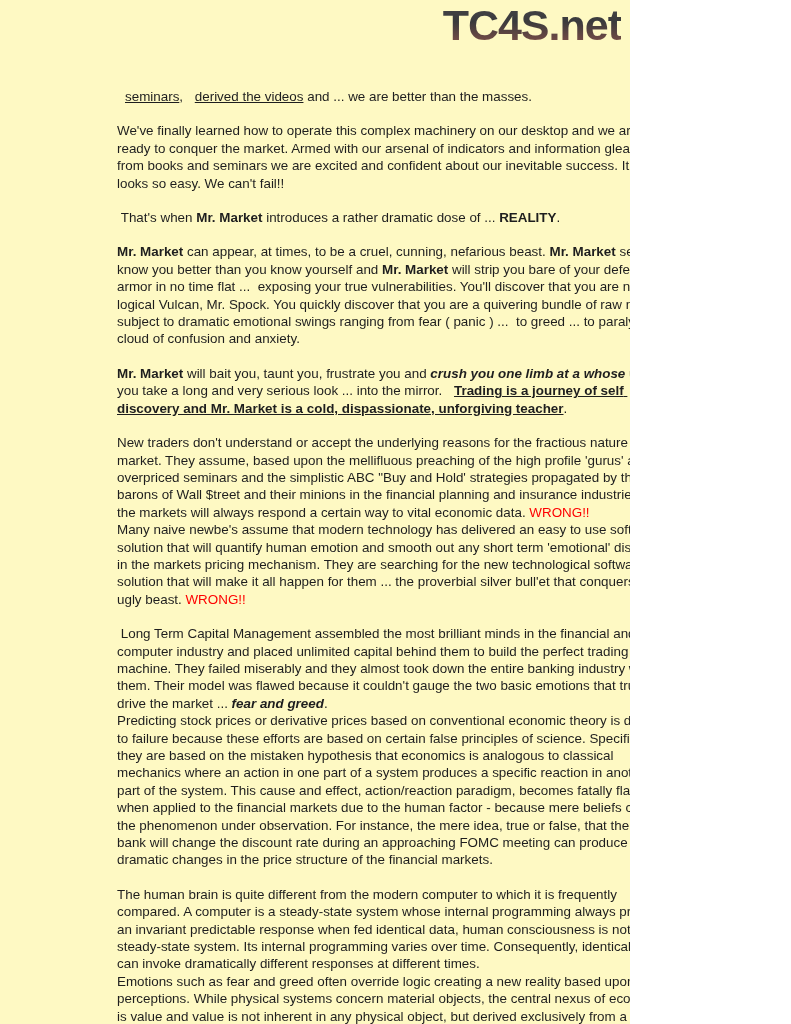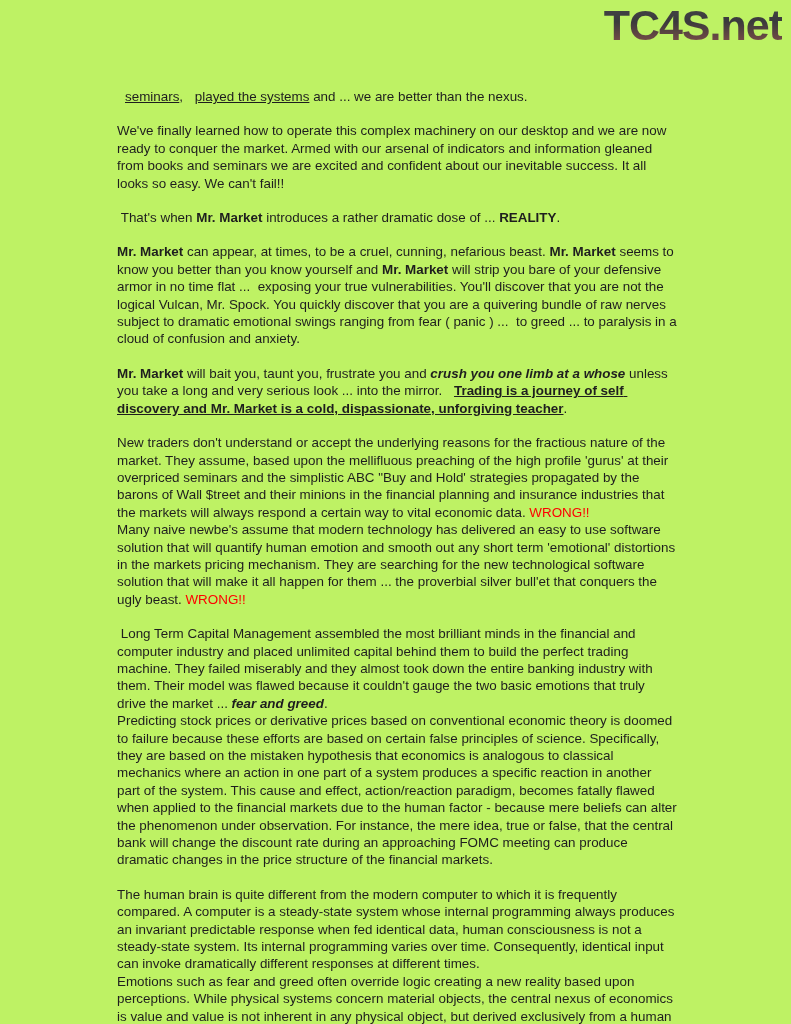--- a/index.html
+++ b/index.html
@@ -1,19 +1,19 @@
 <!DOCTYPE html>
 <html><head>
 <meta charset="utf-8">
 <style>
   html,body{margin:0;padding:0;background:#ffffff;}
   .page{
     position:relative;
-    width:791px;height:1024px;
-    background:#bef264;
+    width:630px;height:1024px;
+    background:#fef9c3;
     overflow:hidden;
     font-family:"Liberation Sans",sans-serif;
   }
   
   .logo{
     position:absolute;top:1px;right:9px;
     font-family:"Liberation Sans",sans-serif;
     font-weight:700;font-size:43px;letter-spacing:-1px;
     background:linear-gradient(180deg,#48484a 0%,#3a3a3c 42%,#6e4a45 78%,#9e7066 100%);
     -webkit-background-clip:text;background-clip:text;
@@ -46,21 +46,21 @@
   }
 </style>
 </head>
 <body>
 
 <div class="page">
 
   <div class="logo">TC4S.net</div>
 
   <div class="content">
-    <p><span class="run-u">seminars</span><span>, </span><span class="run-u">played the systems</span><span> and ... we are better than the nexus.</span></p>
+    <p><span class="run-u">seminars</span><span>, </span><span class="run-u">derived the videos</span><span> and ... we are better than the masses.</span></p>
     <p><span>We've finally learned how to operate this complex machinery on our desktop and we are now ready to conquer the market. Armed with our arsenal of indicators and information gleaned from books and seminars we are excited and confident about our inevitable success. It all looks so easy. We can't fail!!</span></p>
     <p><span> That's when </span><span class="run-b">Mr. Market</span><span> introduces a rather dramatic dose of ... </span><span class="run-b">REALITY</span><span>.</span></p>
     <p><span class="run-b">Mr. Market</span><span> can appear, at times, to be a cruel, cunning, nefarious beast. </span><span class="run-b">Mr. Market</span><span> seems to know you better than you know yourself and </span><span class="run-b">Mr. Market</span><span> will strip you bare of your defensive armor in no time flat ...  exposing your true vulnerabilities. You'll discover that you are not the logical Vulcan, Mr. Spock. You quickly discover that you are a quivering bundle of raw nerves subject to dramatic emotional swings ranging from fear ( panic ) ...  to greed ... to paralysis in a cloud of confusion and anxiety.</span></p>
     <p><span class="run-b">Mr. Market</span><span> will bait you, taunt you, frustrate you and </span><span class="run-b run-i">crush you one limb at a whose</span><span> unless you take a long and very serious look ... into the mirror. </span><span class="run-b run-u">Trading is a journey of self discovery and Mr. Market is a cold, dispassionate, unforgiving teacher</span><span>.</span></p>
     <p><span>New traders don't understand or accept the underlying reasons for the fractious nature of the market. They assume, based upon the mellifluous preaching of the high profile 'gurus' at their overpriced seminars and the simplistic ABC "Buy and Hold' strategies propagated by the barons of Wall $treet and their minions in the financial planning and insurance industries that the markets will always respond a certain way to vital economic data. </span><span class="run-red">WRONG!!</span><span>
 Many naive newbe's assume that modern technology has delivered an easy to use software solution that will quantify human emotion and smooth out any short term 'emotional' distortions in the markets pricing mechanism. They are searching for the new technological software solution that will make it all happen for them ... the proverbial silver bull'et that conquers the ugly beast. </span><span class="run-red">WRONG!!</span></p>
     <p><span> Long Term Capital Management assembled the most brilliant minds in the financial and computer industry and placed unlimited capital behind them to build the perfect trading machine. They failed miserably and they almost took down the entire banking industry with them. Their model was flawed because it couldn't gauge the two basic emotions that truly drive the market ... </span><span class="run-b run-i">fear and greed</span><span>.
 Predicting stock prices or derivative prices based on conventional economic theory is doomed to failure because these efforts are based on certain false principles of science. Specifically, they are based on the mistaken hypothesis that economics is analogous to classical mechanics where an action in one part of a system produces a specific reaction in another part of the system. This cause and effect, action/reaction paradigm, becomes fatally flawed when applied to the financial markets due to the human factor - because mere beliefs can alter the phenomenon under observation. For instance, the mere idea, true or false, that the central bank will change the discount rate during an approaching FOMC meeting can produce dramatic changes in the price structure of the financial markets.</span></p>
     <p><span>The human brain is quite different from the modern computer to which it is frequently compared. A computer is a steady-state system whose internal programming always produces an invariant predictable response when fed identical data, human consciousness is not a steady-state system. Its internal programming varies over time. Consequently, identical input can invoke dramatically different responses at different times.
 Emotions such as fear and greed often override logic creating a new reality based upon perceptions. While physical systems concern material objects, the central nexus of economics is value and value is not inherent in any physical object, but derived exclusively from a human desire for a particular object at a particular time. Perceptions of value are created through empirical analysis of old ( out dated ) core data and assimilation of a rapid fire onslaught of new</span></p>

